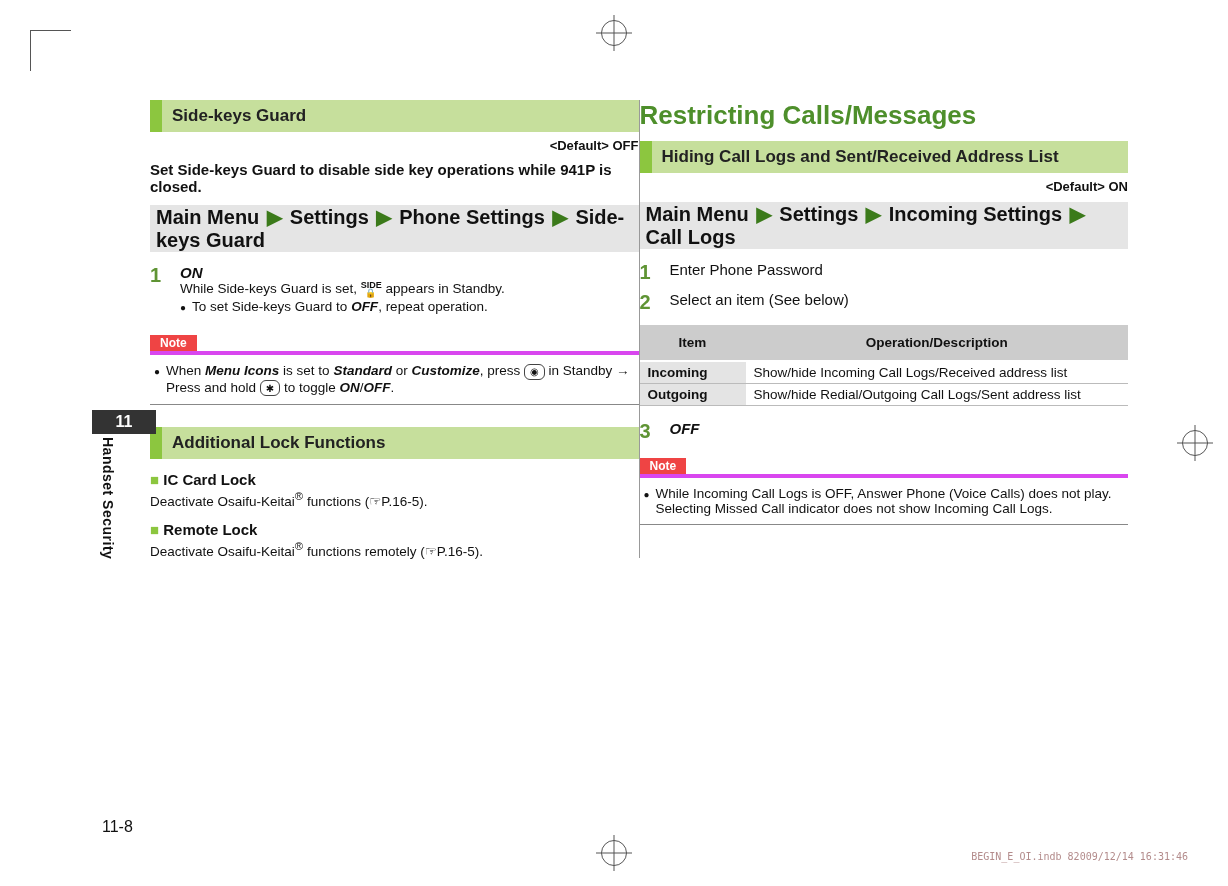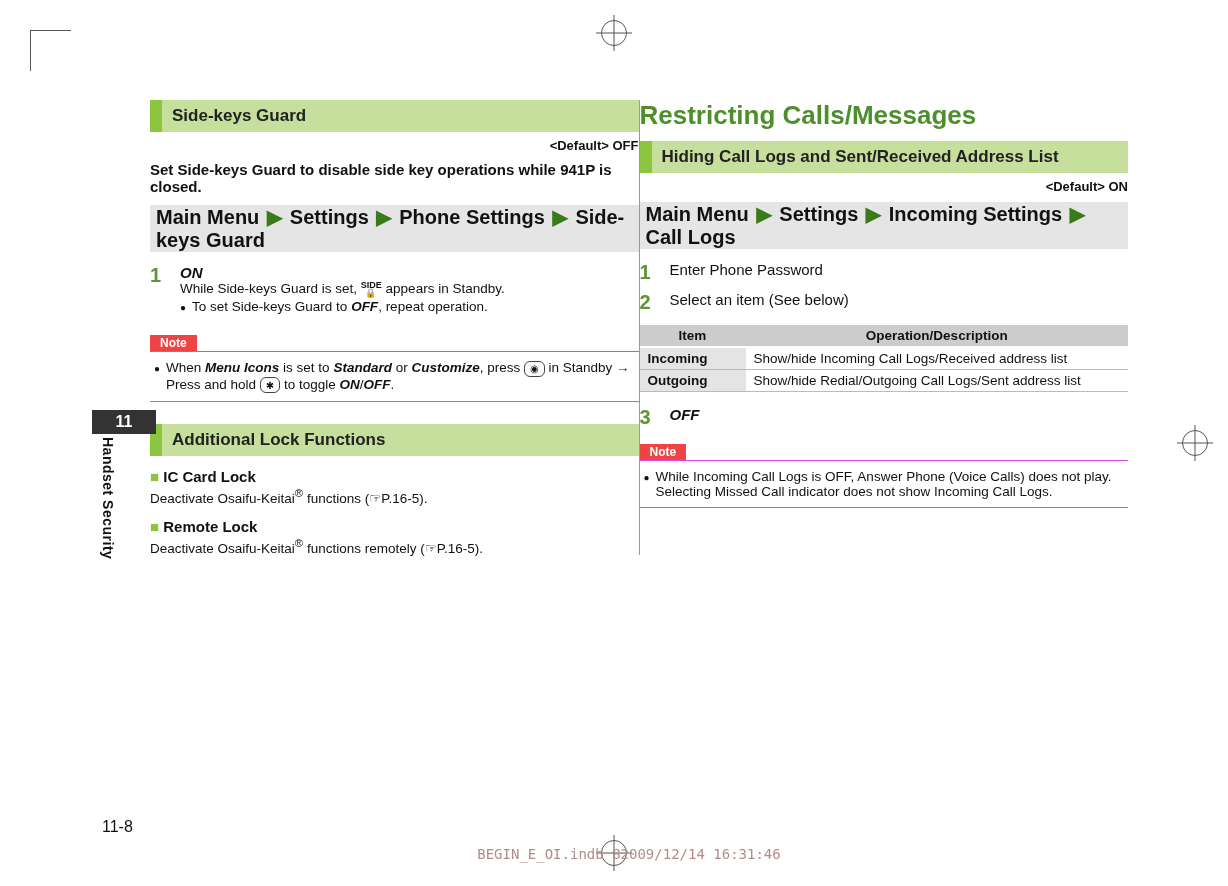--- a/index.html
+++ b/index.html
@@ -104,21 +104,21 @@
   .note-label {
     display: inline-block;
     background: #ef4444;
     color: #fff;
     font-weight: bold;
     font-size: 12px;
     padding: 1px 10px;
     margin-top: 8px;
   }
   .note-box {
-    border-top: 1px solid #d946ef;
+    border-top: 4px solid #d946ef;
     border-bottom: 1px solid #888;
     padding: 6px 4px;
     font-size: 13.5px;
   }
   .note-box .bullet {
     font-size: 13.5px;
   }
   .title {
     color: #4e8f2b;
     font-weight: bold;
@@ -158,21 +158,21 @@
   }
   table.item-tbl {
     width: 100%;
     border-collapse: collapse;
     font-size: 13.5px;
     margin: 12px 0 14px 0;
   }
   table.item-tbl th {
     background: #ccc;
     font-weight: bold;
-    padding: 3px 8px;
+    padding: 10px 8px;
     text-align: center;
     border-bottom: 2px solid #fff;
   }
   table.item-tbl td {
     padding: 3px 8px;
     border-bottom: 1px solid #bbb;
   }
   table.item-tbl td.k {
     background: #e4e4e4;
     font-weight: bold;
@@ -204,24 +204,24 @@
     position: absolute;
     left: -48px;
     bottom: -10px;
     font-size: 16px;
   }
   .footer {
     position: absolute;
     left: 70px;
     right: 40px;
     bottom: 24px;
-    font-size: 14px;
+    font-size: 10px;
     color: #b38b8b;
     display: flex;
-    justify-content: center;
+    justify-content: flex-end;
     font-family: monospace;
   }
   .crop-mark {
     position: absolute;
     width: 40px;
     height: 40px;
     border-color: #555;
   }
   .cm-tl { top: 30px; left: 30px; border-left: 1px solid #555; border-top: 1px solid #555; }
   .reg {

